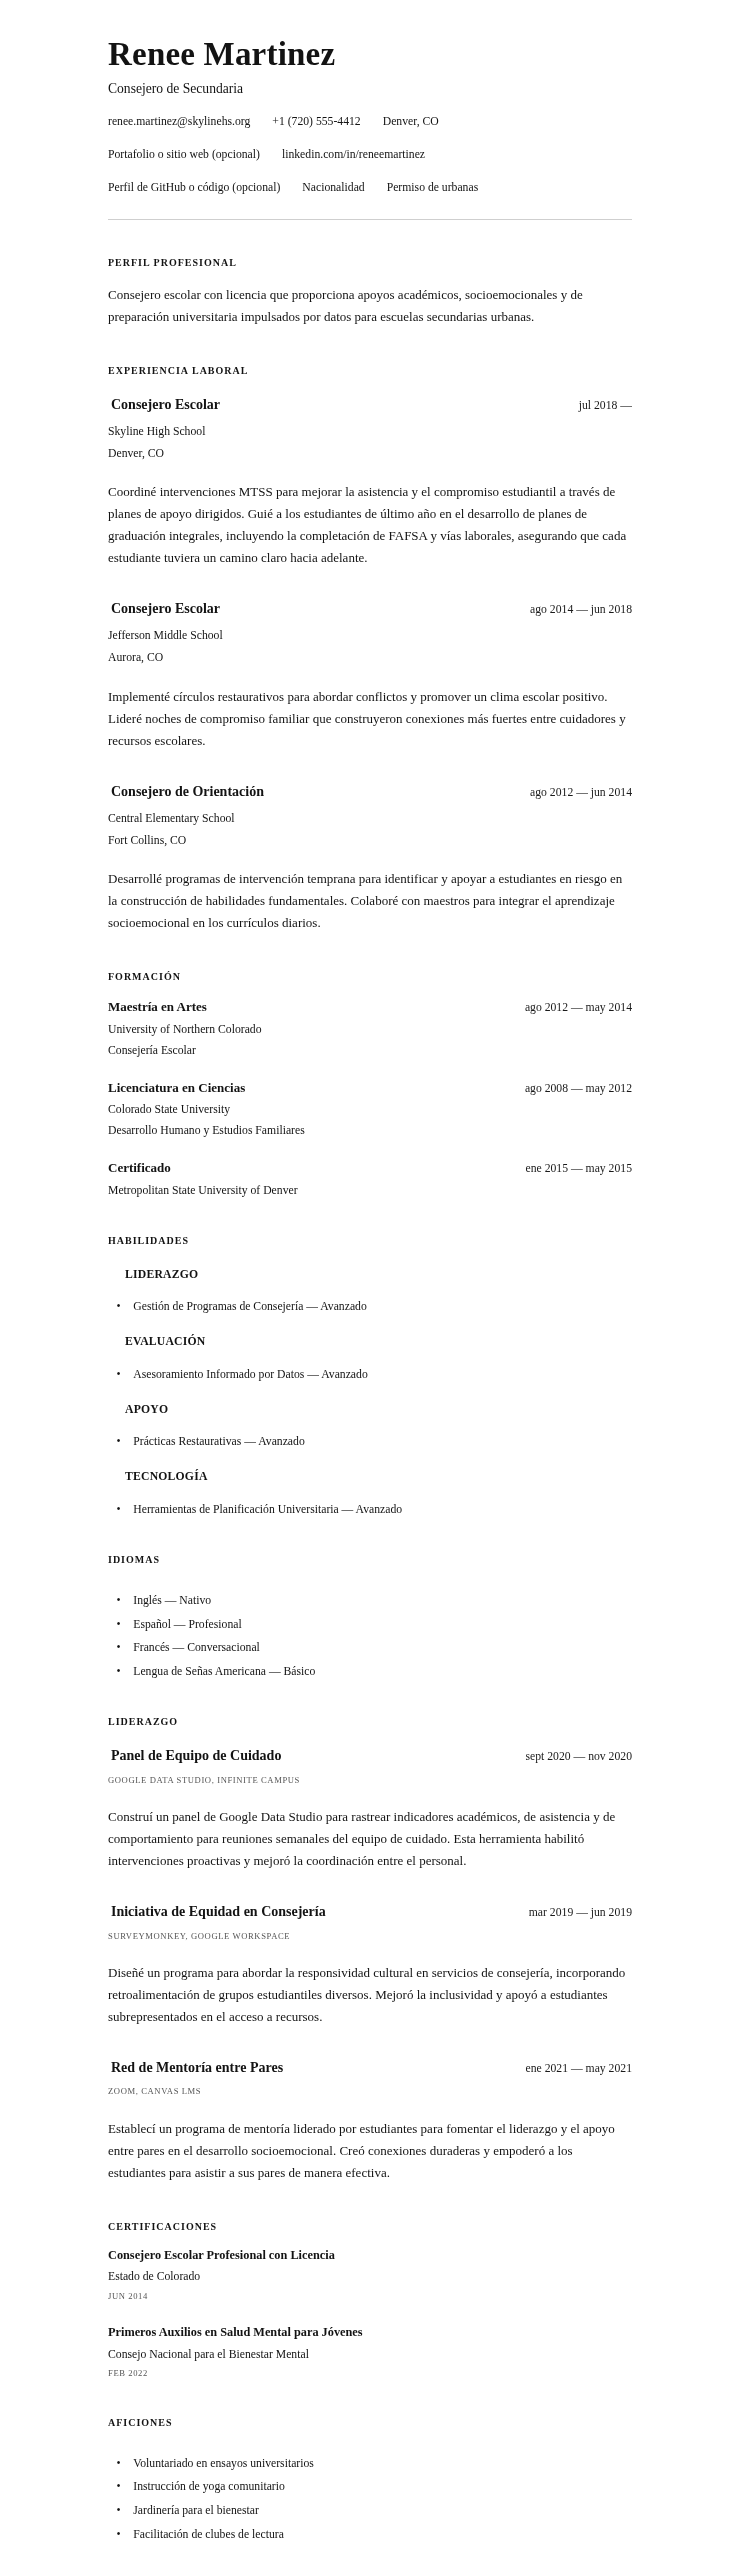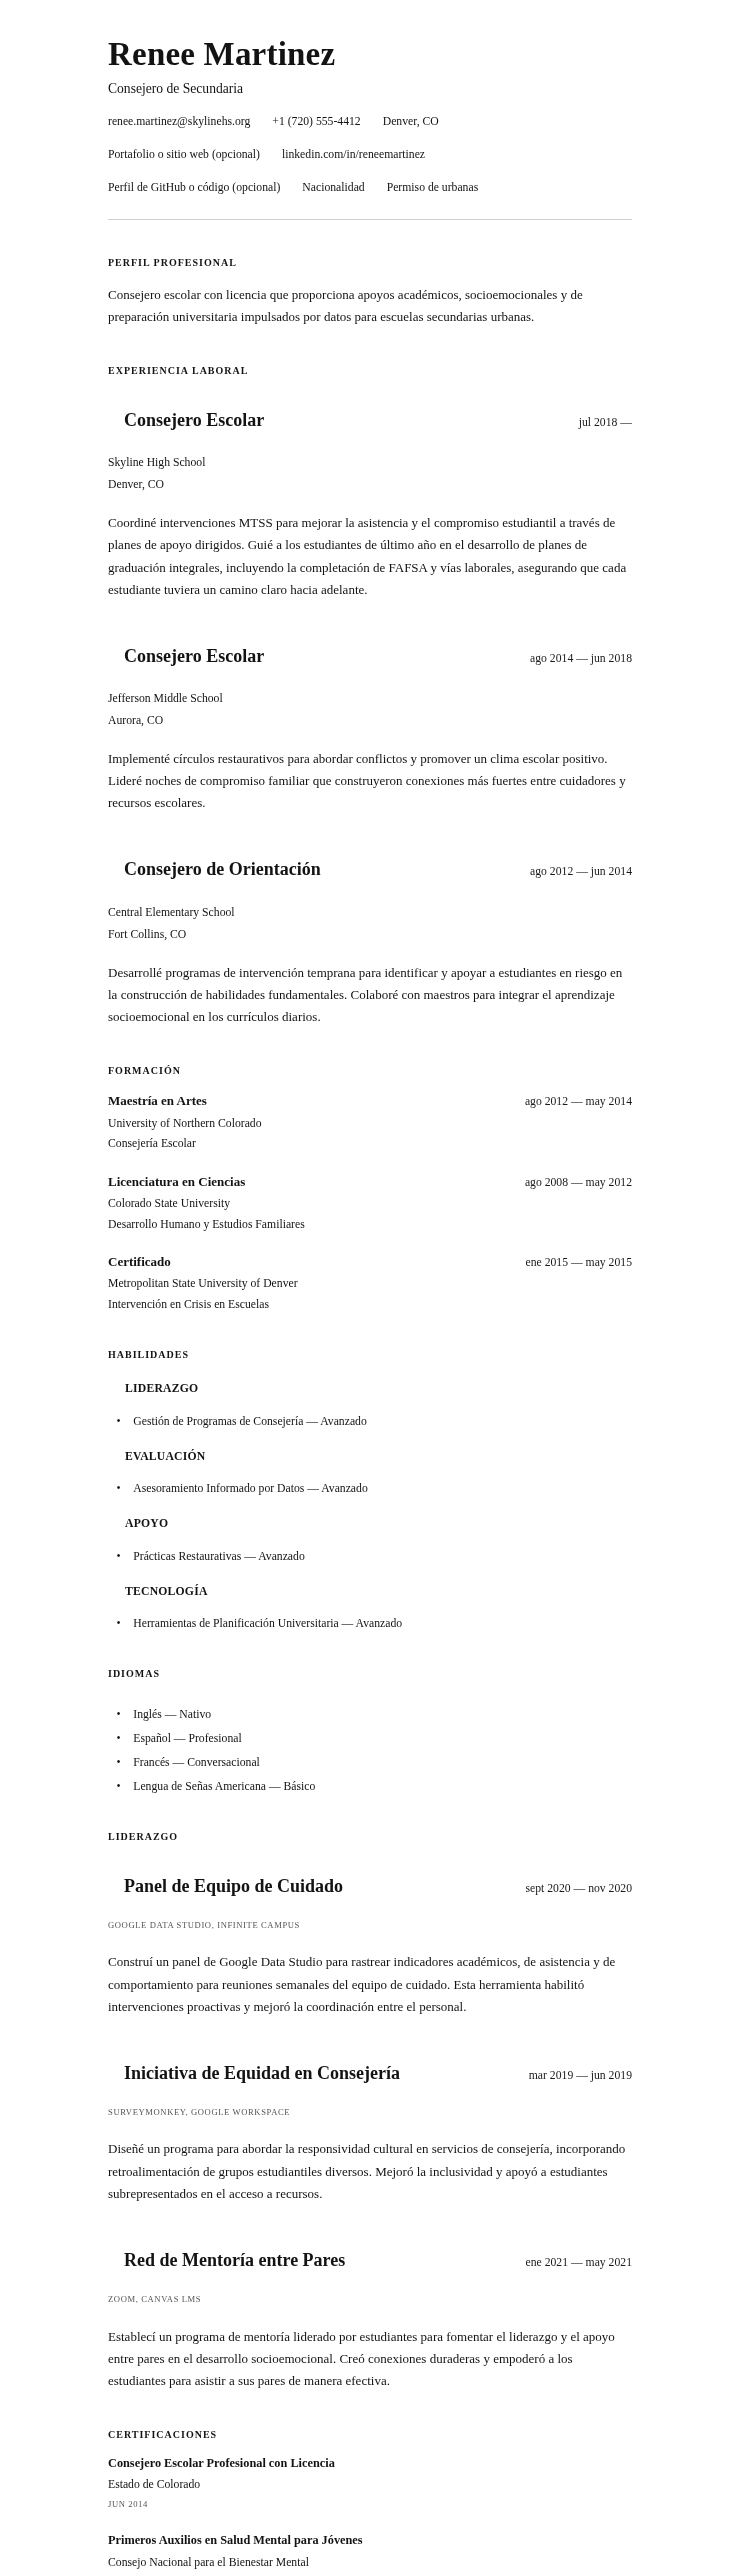--- a/index.html
+++ b/index.html
@@ -24,21 +24,21 @@
   .divider { border: none; border-top: 0.6px solid #cfcfcf; margin: 23.5px 0 0 0; height: 0; }
 
   
   .section-heading { font-size: 10px; font-weight: 700; letter-spacing: 1px; line-height: 1.3; margin: 36px 0 0 0; }
   .lead { font-size: 13px; line-height: 1.7; margin: 15px 0 0 0; }
 
   
   .entry { margin-top: 16px; }
   .entry + .entry { margin-top: 28px; }
   .entry-head { display: flex; justify-content: space-between; align-items: baseline; gap: 15px; }
-  .entry-title { font-size: 18px; font-weight: 700; line-height: 1.3; margin: 16px; }
+  .entry-title { font-size: 14px; font-weight: 700; line-height: 1.3; margin: 3px; }
   .entry-dates { font-size: 11.7px; line-height: 1.3; white-space: nowrap; color: #1a1a1a; }
   .entry-sub { font-size: 11.7px; line-height: 1.3; margin: 6.8px 0 0 0; }
   .entry-desc { font-size: 13px; line-height: 1.7; margin: 20px 0 0 0; }
 
   
   .edu-entry { margin-top: 16px; }
   .edu-entry + .edu-entry { margin-top: 22px; }
   .edu-title { font-size: 13px; font-weight: 700; line-height: 1.3; margin: 0; }
   .edu-sub { font-size: 11.7px; line-height: 1.3; margin: 5.6px 0 0 0; }
 
@@ -148,21 +148,20 @@
       <p class="edu-sub">Colorado State University</p>
       <p class="edu-sub">Desarrollo Humano y Estudios Familiares</p>
     </article>
 
     <article class="edu-entry">
       <div class="entry-head">
         <h3 class="edu-title">Certificado</h3>
         <span class="entry-dates">ene 2015 — may 2015</span>
       </div>
       <p class="edu-sub">Metropolitan State University of Denver</p>
-      <p class="edu-sub">Intervención en Crisis en Escuelas</p>
     </article>
   </section>
 
   <section>
     <h2 class="section-heading">HABILIDADES</h2>
 
     <div class="skill-group">
       <h3 class="skill-category">LIDERAZGO</h3>
       <ul class="bullet-list">
         <li class="bullet-item">Gestión de Programas de Consejería — Avanzado</li>
@@ -244,20 +243,21 @@
     <article class="cert-entry">
       <h3 class="cert-title">Primeros Auxilios en Salud Mental para Jóvenes</h3>
       <p class="cert-issuer">Consejo Nacional para el Bienestar Mental</p>
       <p class="cert-date">FEB 2022</p>
     </article>
   </section>
 
   <section>
     <h2 class="section-heading">AFICIONES</h2>
     <ul class="bullet-list list-spaced">
+      <li class="bullet-item">Voluntariado en ensayos universitarios</li>
       <li class="bullet-item">Instrucción de yoga comunitario</li>
       <li class="bullet-item">Jardinería para el bienestar</li>
       <li class="bullet-item">Facilitación de clubes de lectura</li>
     </ul>
   </section>
 
 </div>
 
 
 </body></html>

